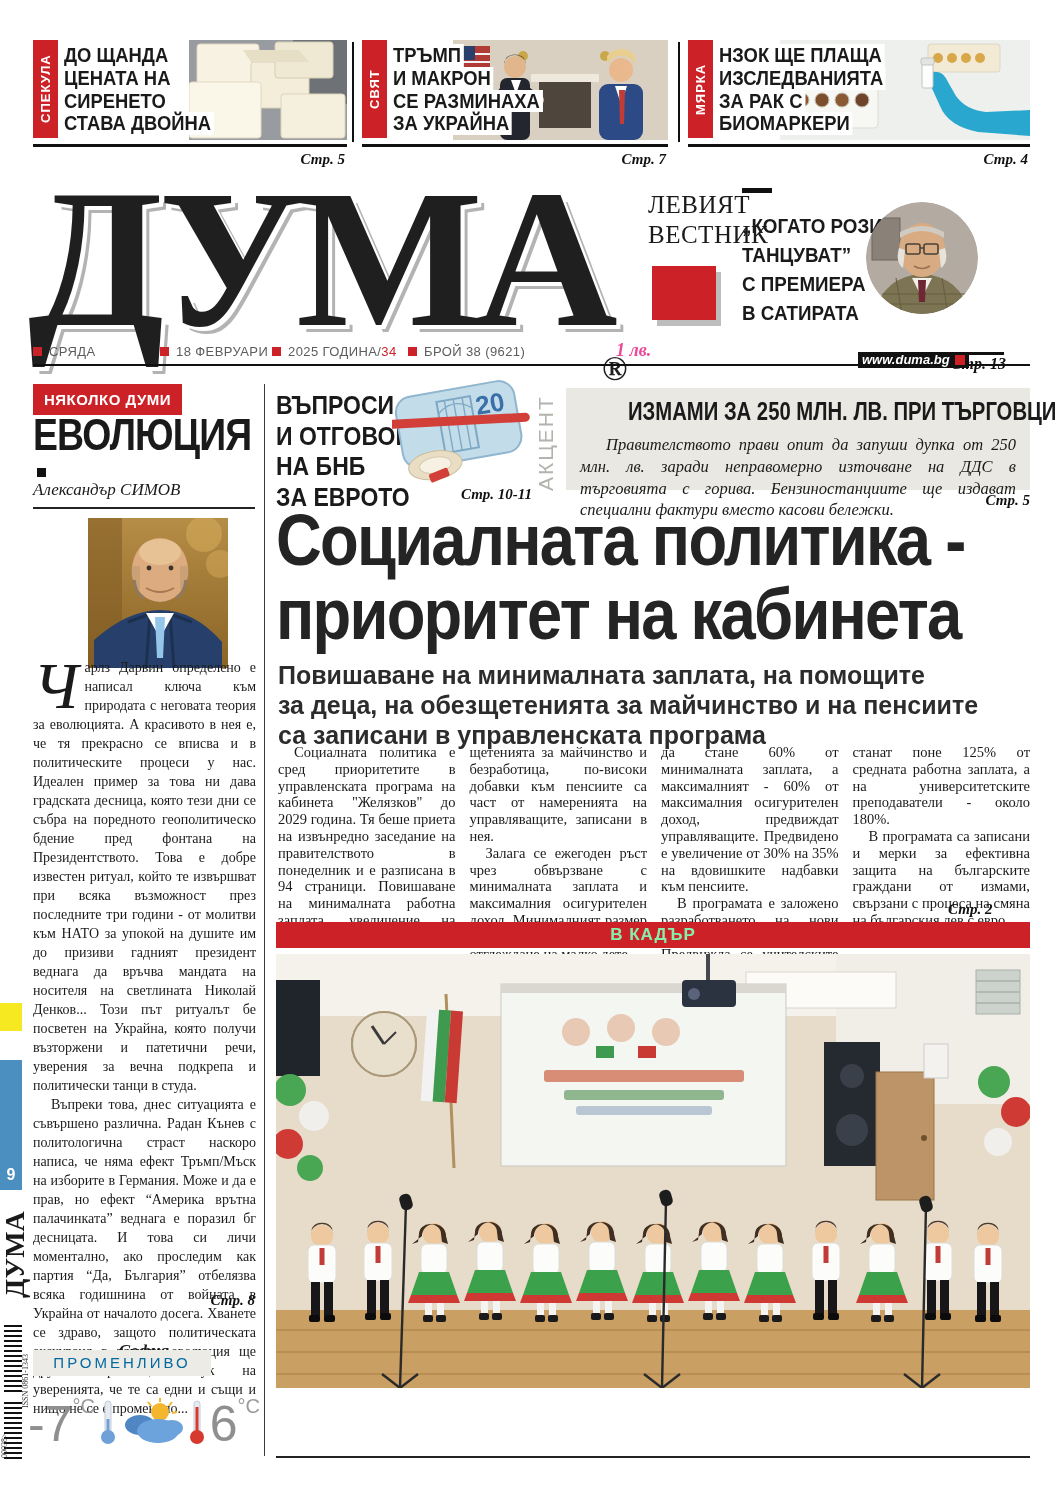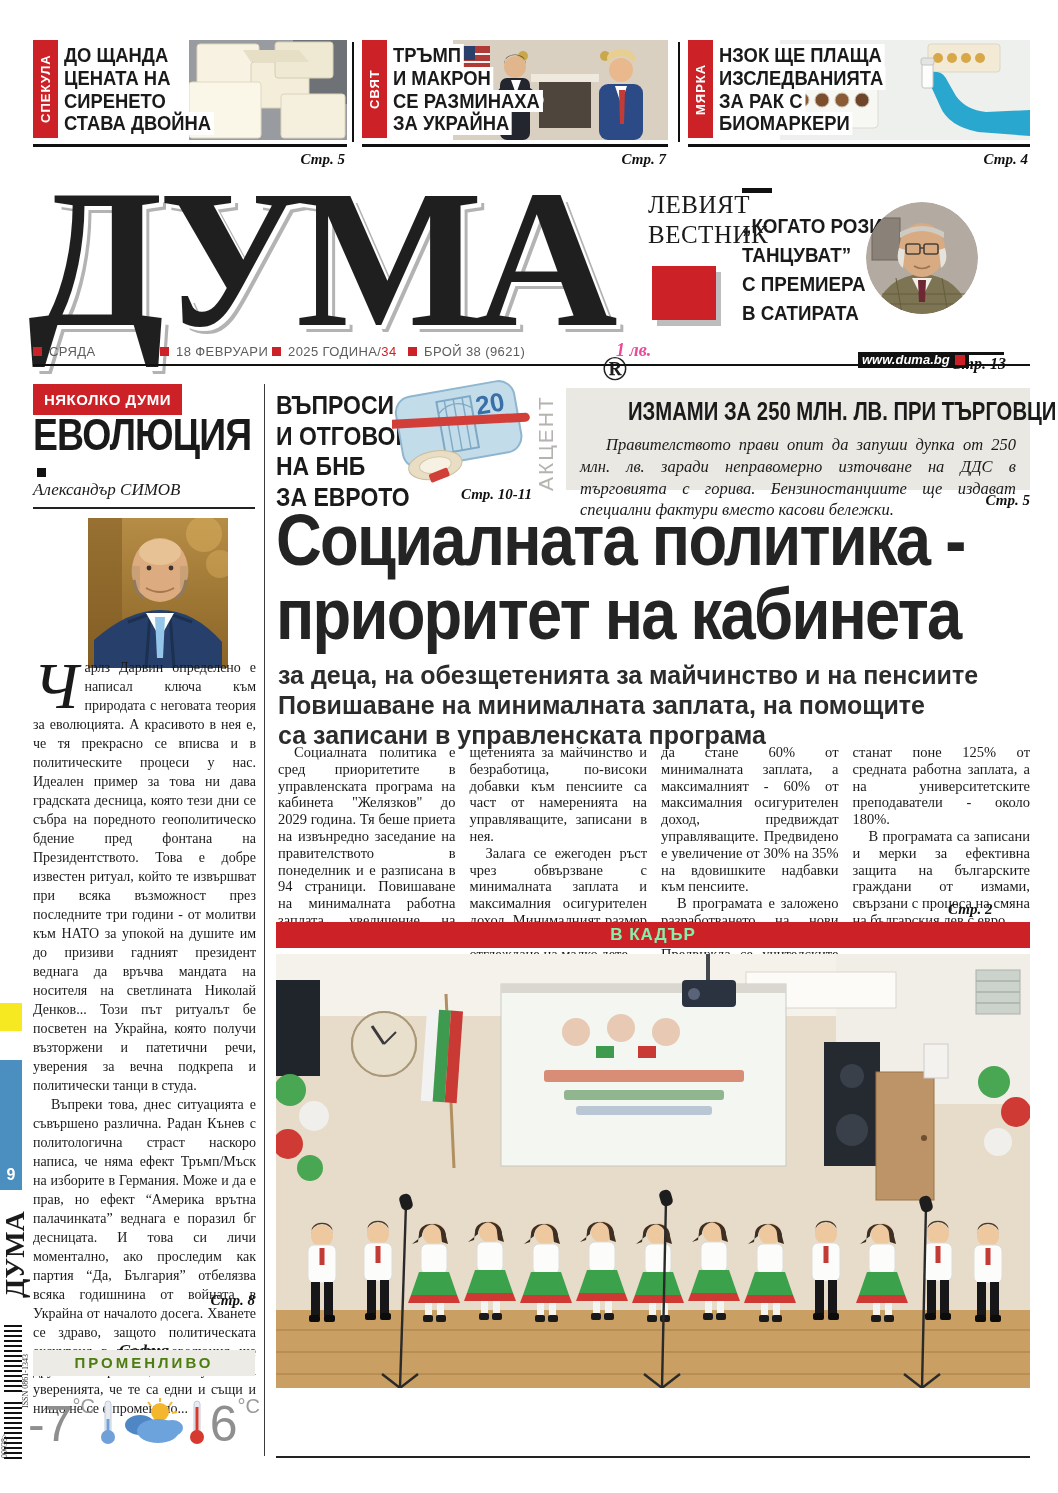--- a/index.html
+++ b/index.html
@@ -57,22 +57,22 @@
   .op-bullet{position:absolute;left:37px;top:468px;width:9px;height:9px;background:#111;}
   .op-author{position:absolute;left:33px;top:480px;font-style:italic;font-size:17px;}
   .op-rule{position:absolute;left:33px;top:507px;width:222px;height:2px;background:#222;}
   .op-photo{position:absolute;left:88px;top:518px;width:140px;height:150px;overflow:hidden;}
   .op-text{position:absolute;left:33px;top:658px;width:223px;font-size:14px;line-height:19px;text-align:justify;hyphens:auto;}
   .op-text p{margin:0;}
   .op-text p.ind{text-indent:18px;}
   .dropcap{float:left;font-style:italic;font-size:66px;line-height:52px;margin:2px 6px 0 0;font-family:"Liberation Serif",serif;}
   .op-page{position:absolute;left:33px;top:1292px;width:222px;text-align:right;}
   .w-city{position:absolute;left:33px;top:1326px;width:222px;text-align:center;font-style:italic;font-weight:bold;font-size:17px;margin-top:15px;}
-  .w-bar{position:absolute;left:33px;top:1350px;width:222px;height:26px;background:#edebe6;color:#4d7c0f;
-         font-family:"Liberation Sans",sans-serif;font-size:15px;letter-spacing:3px;text-align:center;line-height:26px;font-weight:bold;}
+  .w-bar{position:absolute;left:33px;top:1350px;width:178px;height:26px;background:#edebe6;color:#0369a1;
+         font-family:"Liberation Sans",sans-serif;font-size:15px;letter-spacing:3px;text-align:center;line-height:26px;}
   .w-row{position:absolute;left:28px;top:1382px;width:232px;height:80px;display:flex;align-items:center;justify-content:space-between;}
   .temp{font-family:"Liberation Sans",sans-serif;font-size:50px;color:#8f8f8f;line-height:1;}
   .temp .deg{font-size:20px;vertical-align:28px;color:#9b9b9b;}
 
   
   .g-yellow{position:absolute;left:0;top:1003px;width:22px;height:28px;background:#f6e821;}
   .g-blue{position:absolute;left:0;top:1060px;width:22px;height:130px;background:#4a8fc0;color:#fff;
           display:flex;align-items:flex-end;justify-content:center;padding-bottom:6px;box-sizing:border-box;
           font-family:"Liberation Sans",sans-serif;font-weight:bold;font-size:16px;}
   .g-duma{position:absolute;left:0;top:1192px;width:30px;height:125px;font-weight:bold;font-size:28px;
@@ -393,22 +393,22 @@
     <div class="ak-title">ИЗМАМИ ЗА 250 МЛН. ЛВ. ПРИ ТЪРГОВЦИ С ГОРИВА</div>
     <div class="ak-sum">Правителството прави опит да запуши дупка от 250 млн. лв. заради неправомерно източване на ДДС в търговията с горива. Бензиностанциите ще издават специални фактури вместо касови бележки.</div>
   </div>
   <div class="ak-page pageref">Стр. 5</div>
 
   <div class="lead-headline">
       <div>Социалната политика -</div>
       <div>приоритет на кабинета</div>
     </div>
   <div class="lead-subhead">
+      <div>Повишаване на минималната заплата, на помощите</div>
       <div>за деца, на обезщетенията за майчинство и на пенсиите</div>
-      <div>Повишаване на минималната заплата, на помощите</div>
       <div>са записани в управленската програма</div>
     </div>
   <div class="lead-cols">
     <div class="lcol">
       <p class="ind">Социалната политика е сред приоритетите в управленската програма на кабинета "Желязков" до 2029 година. Тя беше приета на извънредно заседание на правителството в понеделник и е разписана в 94 страници. Повишаване на минималната работна заплата, увеличение на помощите за деца и обез-</p>
     </div>
     <div class="lcol">
       <p>щетенията за майчинство и безработица, по-високи добавки към пенсиите са част от намеренията на управляващите, записани в нея.</p>
       <p class="ind">Залага се ежегоден ръст чрез обвързване с минималната заплата и максималния осигурителен доход. Минималният размер на обезщетението за отглеждане на малко дете</p>
     </div>

